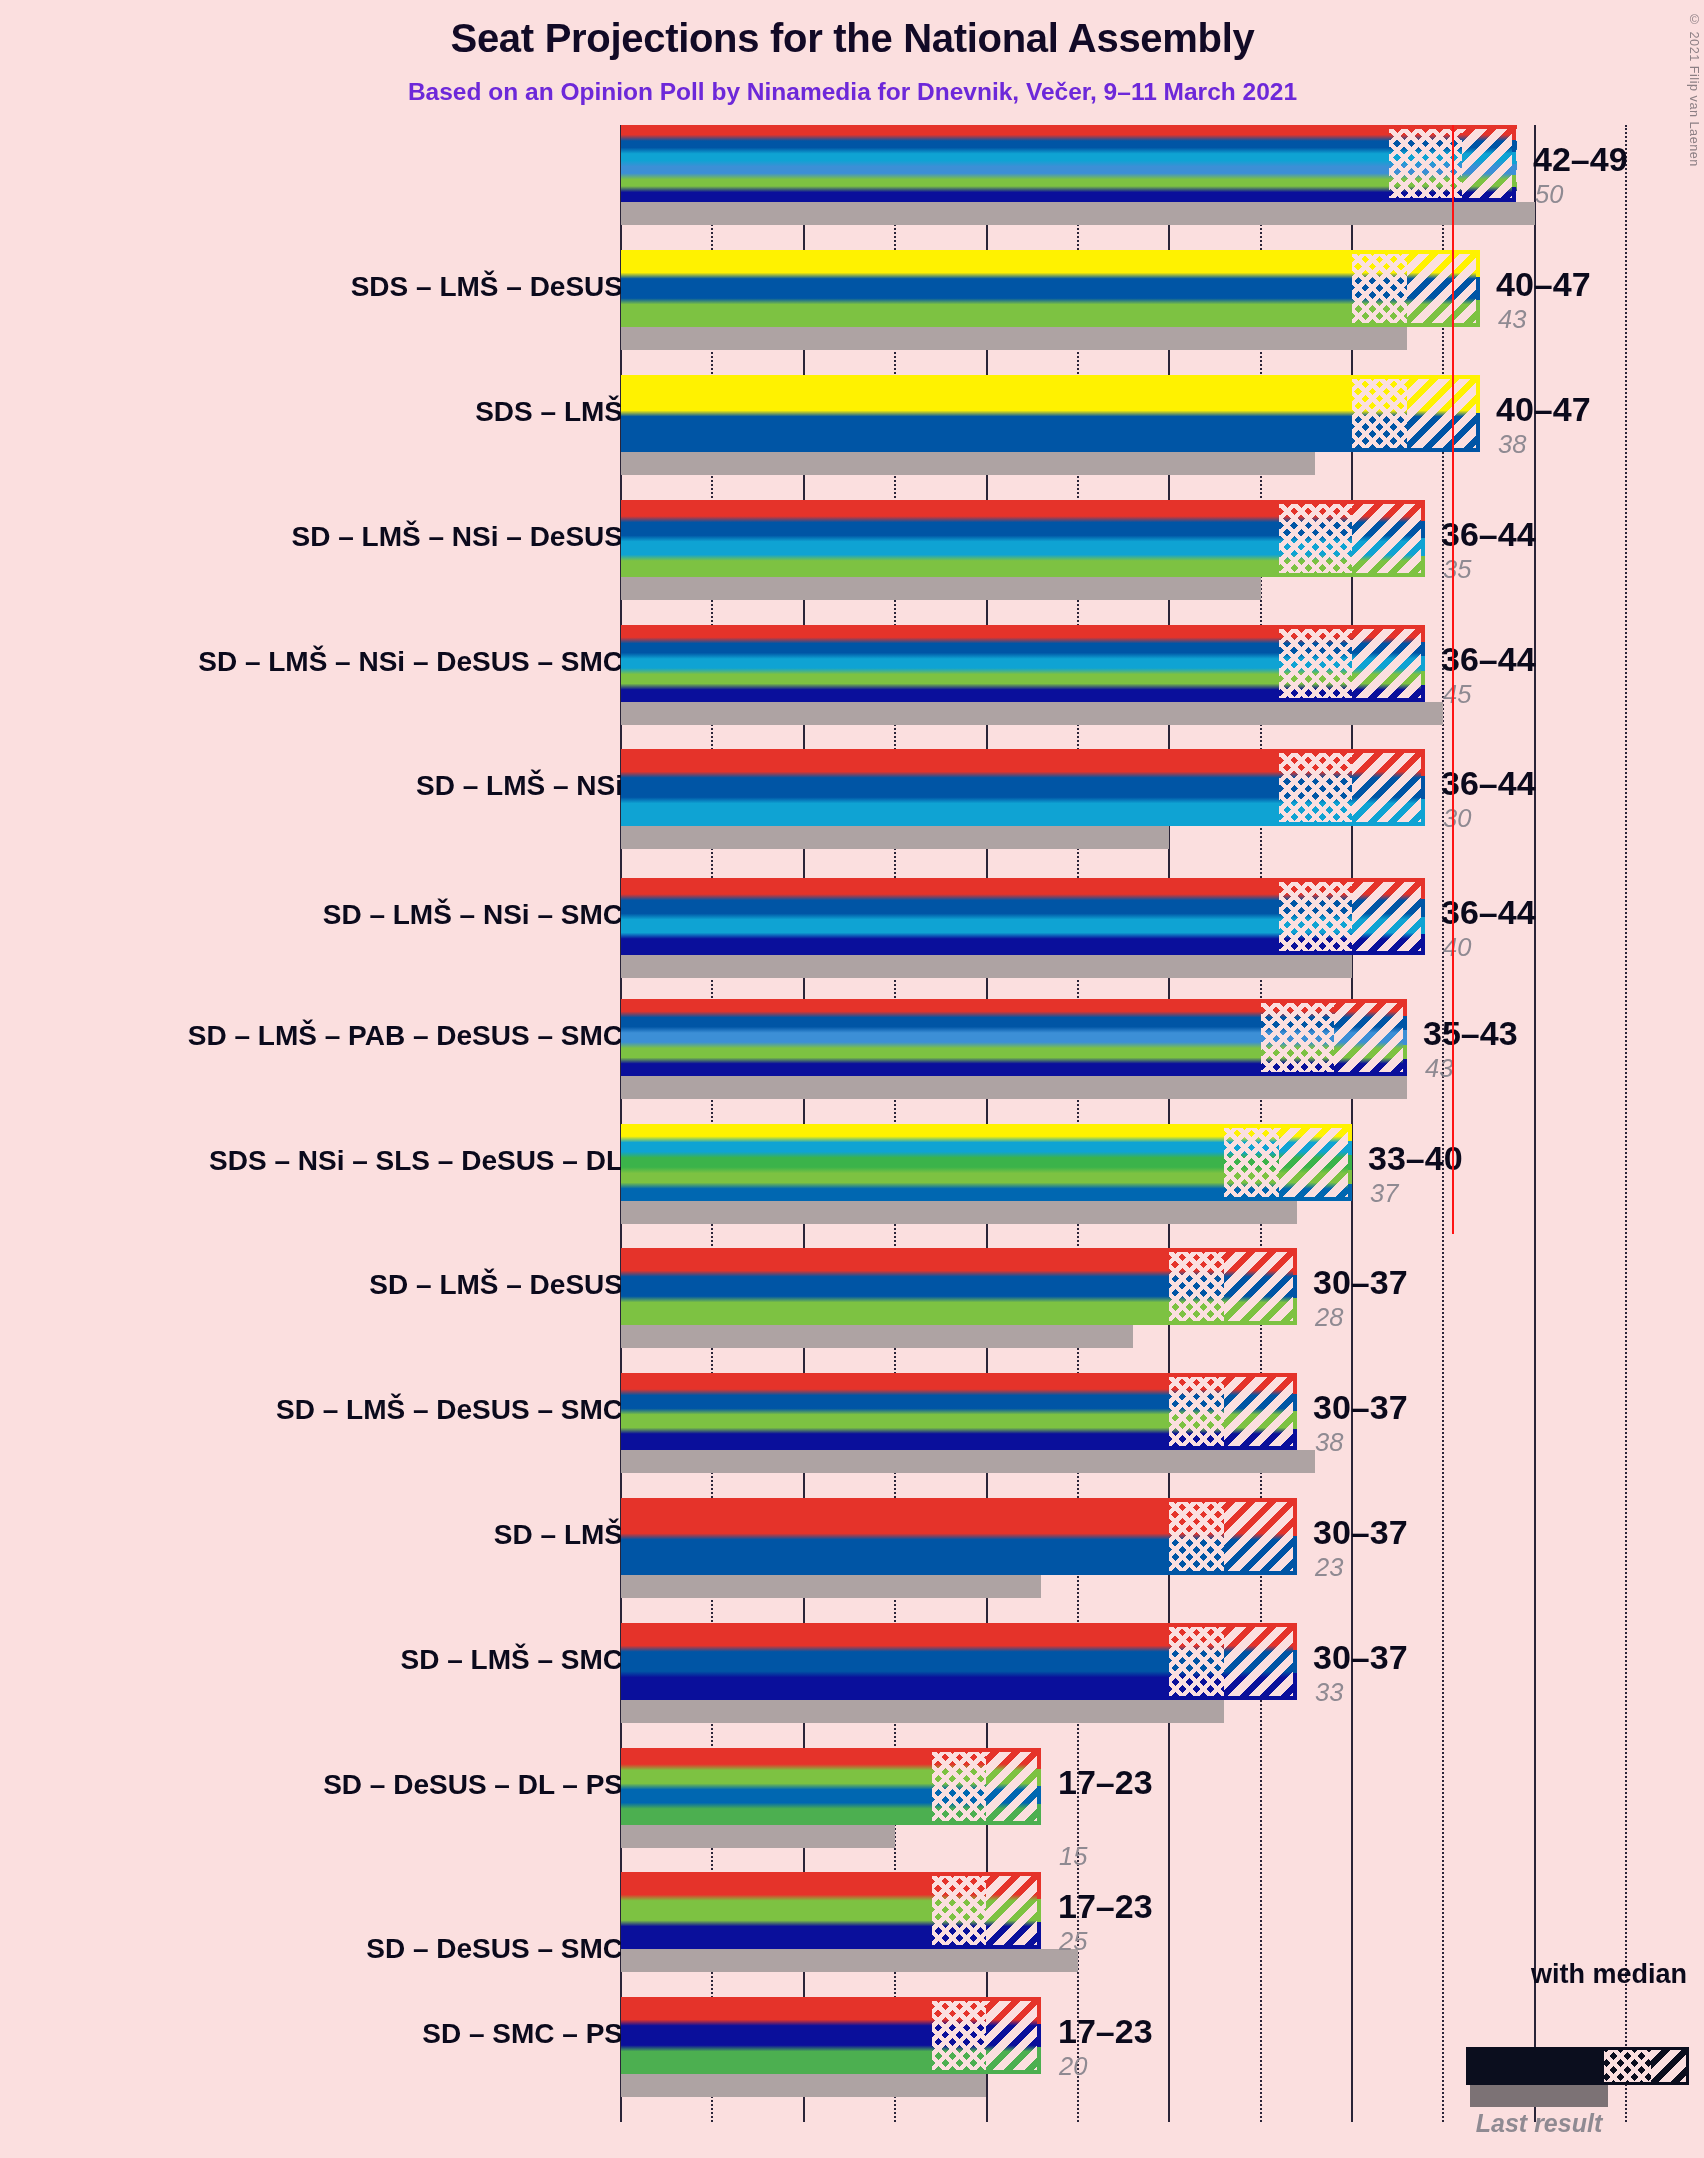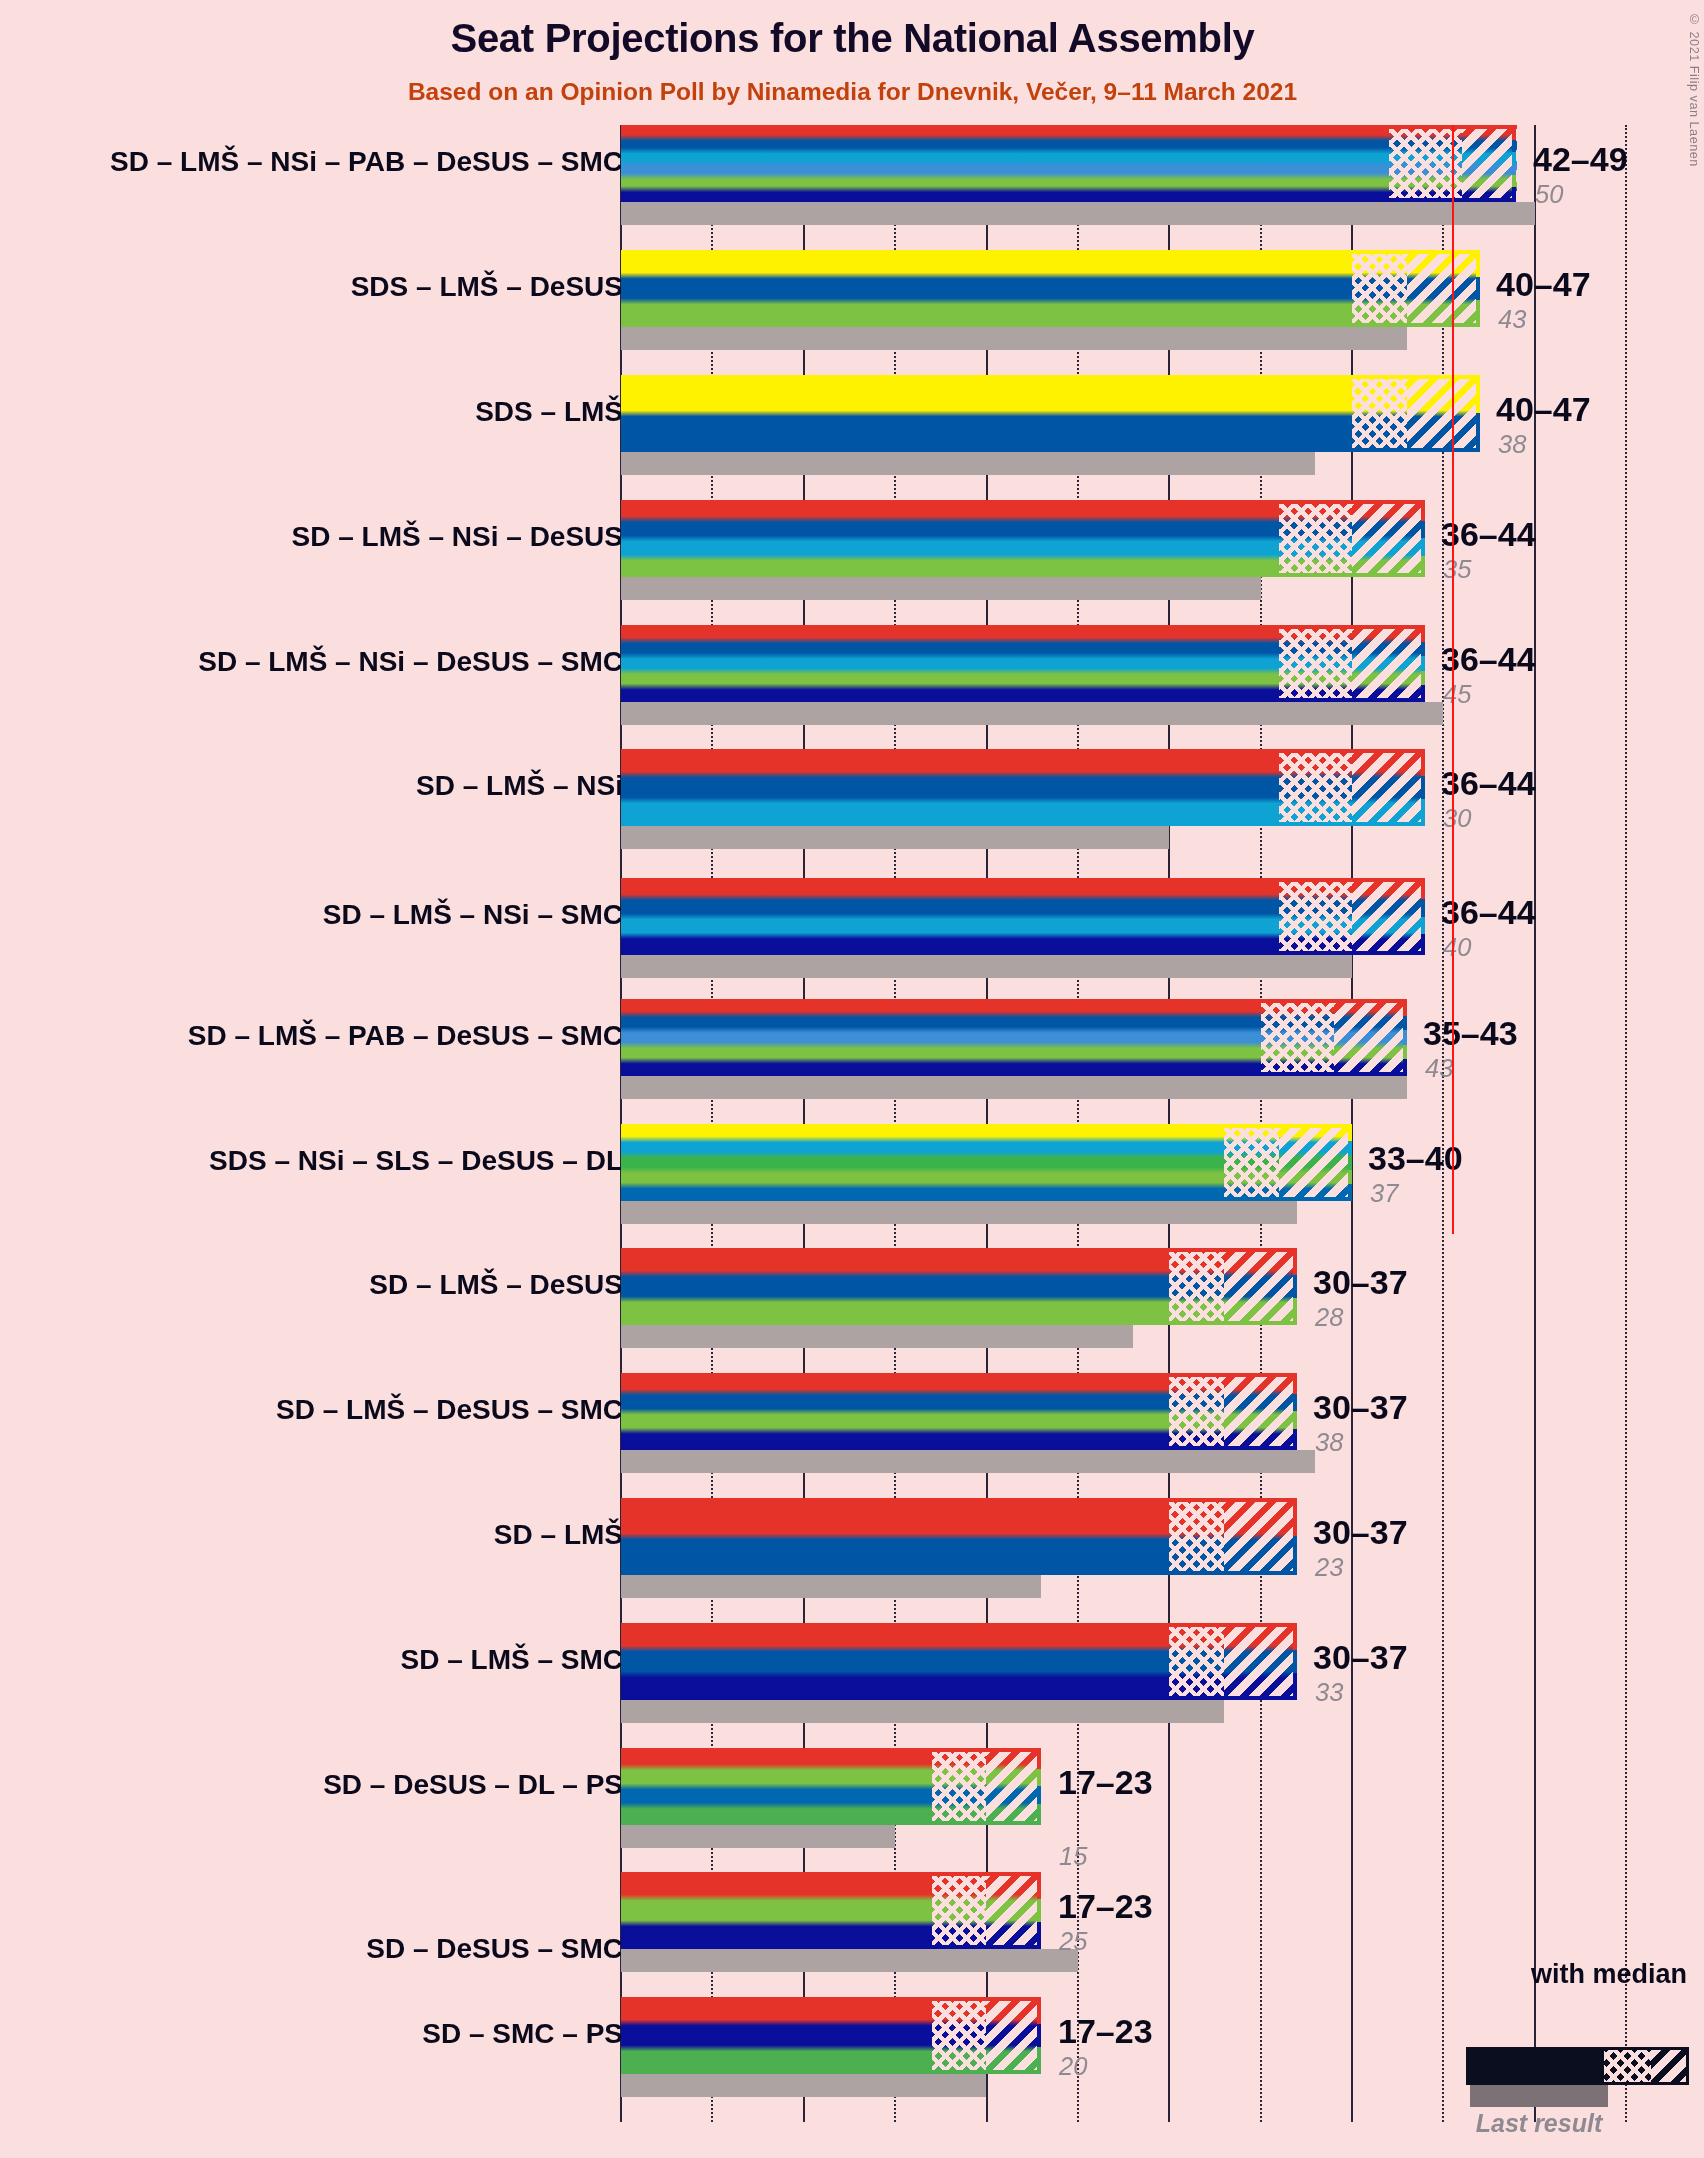--- a/index.html
+++ b/index.html
@@ -14,21 +14,21 @@
 
   .title{
     position:absolute;top:16.4px;left:0;width:1705px;
     text-align:center;
     font-size:40px;font-weight:bold;color:#120A26;
     letter-spacing:-0.3px;
   }
   .subtitle{
     position:absolute;top:78px;left:0;width:1705px;
     text-align:center;
-    font-size:24.5px;font-weight:bold;color:#c2410c;
+    font-size:24.5px;font-weight:bold;color:#6d28d9;
   }
   .copyright{
     position:absolute;top:12.7px;right:3.6px;
     font-size:12.7px;color:#8C7F84;
     writing-mode:vertical-rl;
     letter-spacing:0.5px;
   }
 
   .plot{position:absolute;left:0;top:0;width:1705px;height:2158px;}
 
@@ -104,21 +104,20 @@
       <div class="grid-line" style="left: 986px;"></div>
       <div class="grid-line minor" style="left: 1077px;"></div>
       <div class="grid-line" style="left: 1168px;"></div>
       <div class="grid-line minor" style="left: 1260px;"></div>
       <div class="grid-line" style="left: 1351px;"></div>
       <div class="grid-line minor" style="left: 1442px;"></div>
       <div class="grid-line" style="left: 1534px;"></div>
       <div class="grid-line minor" style="left: 1625px;"></div>
       <div class="majority-line" style="left: 1452px;"></div>
       <div class="row" style="top: 125px; height: 125px;">
-        <div class="row-label" style="top: 20.5px;">SD – LMŠ – NSi – PAB – DeSUS – SMC</div>
         <div class="last-result" style="top: 77px; width: 914px; height: 23px; background: rgb(174, 163, 163);"></div>
         <div class="bar-wrap" style="top: 0px; width: 895px; height: 77px;">
           <div class="bar-solid" style="width: 768px; height: 77px; background: linear-gradient(rgb(229, 51, 42) 0%, rgb(229, 51, 42) 12.67%, rgb(0, 85, 165) 20.67%, rgb(0, 85, 165) 29.33%, rgb(15, 163, 211) 37.33%, rgb(15, 163, 211) 46%, rgb(60, 143, 214) 54%, rgb(60, 143, 214) 62.67%, rgb(125, 194, 66) 70.67%, rgb(125, 194, 66) 79.33%, rgb(10, 15, 155) 87.33%, rgb(10, 15, 155) 100%);"></div>
           <div class="bar-mid" style="left: 768px; width: 73px; height: 77px; background: repeating-linear-gradient(45deg, rgb(251, 223, 223) 0px, rgb(251, 223, 223) 4.5px, transparent 4.5px, transparent 10px), repeating-linear-gradient(-45deg, rgb(251, 223, 223) 0px, rgb(251, 223, 223) 4.5px, transparent 4.5px, transparent 10px), linear-gradient(rgb(229, 51, 42) 0%, rgb(229, 51, 42) 12.67%, rgb(0, 85, 165) 20.67%, rgb(0, 85, 165) 29.33%, rgb(15, 163, 211) 37.33%, rgb(15, 163, 211) 46%, rgb(60, 143, 214) 54%, rgb(60, 143, 214) 62.67%, rgb(125, 194, 66) 70.67%, rgb(125, 194, 66) 79.33%, rgb(10, 15, 155) 87.33%, rgb(10, 15, 155) 100%);"></div>
           <div class="bar-hi" style="left: 841px; width: 55px; height: 77px; background: repeating-linear-gradient(-45deg, rgb(251, 223, 223) 0px, rgb(251, 223, 223) 8.2px, transparent 8.2px, transparent 14.5px), linear-gradient(rgb(229, 51, 42) 0%, rgb(229, 51, 42) 12.67%, rgb(0, 85, 165) 20.67%, rgb(0, 85, 165) 29.33%, rgb(15, 163, 211) 37.33%, rgb(15, 163, 211) 46%, rgb(60, 143, 214) 54%, rgb(60, 143, 214) 62.67%, rgb(125, 194, 66) 70.67%, rgb(125, 194, 66) 79.33%, rgb(10, 15, 155) 87.33%, rgb(10, 15, 155) 100%);"></div>
           <div class="bar-outline" style="width: 895px; height: 77px; border-width: 4.5px 4.5px 4.5px 0px; border-style: solid; border-top-color: rgb(229, 51, 42); border-bottom-color: rgb(10, 15, 155); border-right-color: transparent; border-image: linear-gradient(rgb(229, 51, 42) 0%, rgb(229, 51, 42) 16.7%, rgb(0, 85, 165) 16.7%, rgb(0, 85, 165) 33.3%, rgb(15, 163, 211) 33.3%, rgb(15, 163, 211) 50%, rgb(60, 143, 214) 50%, rgb(60, 143, 214) 66.7%, rgb(125, 194, 66) 66.7%, rgb(125, 194, 66) 83.3%, rgb(10, 15, 155) 83.3%, rgb(10, 15, 155) 100%) 1 / 1 / 0 stretch;"></div>
         </div>
         <div class="value-main" style="left: 1533px; top: 15px;">42–49</div>
         <div class="value-last" style="left: 1535px; top: 55px;">50</div>
       </div>

